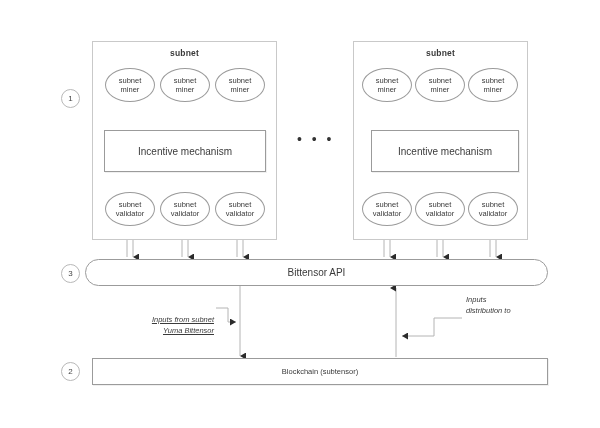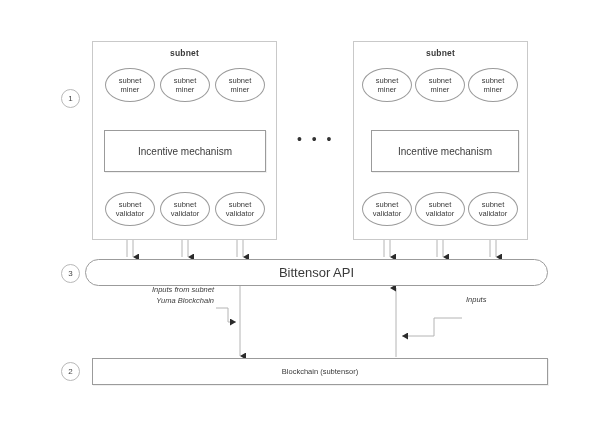--- a/index.html
+++ b/index.html
@@ -90,21 +90,21 @@
   
   .api-bar {
     position: absolute;
     border: 1px solid #9b9b9b;
     border-radius: 14px;
     background: #ffffff;
     box-sizing: border-box;
     display: flex;
     align-items: center;
     justify-content: center;
-    font-size: 13px;
+    font-size: 10px;
     color: #3a3a3a;
   }
 
   
   .chain-bar {
     position: absolute;
     border: 1px solid #9b9b9b;
     background: #ffffff;
     box-sizing: border-box;
     display: flex;
@@ -293,22 +293,23 @@
   </div>
 
   <div class="api-bar" style="left:85px; top:259px; width:463px; height:27px;">
     <span>Bittensor API</span>
   </div>
 
   <div class="chain-bar" style="left:92px; top:358px; width:456px; height:27px;">
     <span>Blockchain (subtensor)</span>
   </div>
 
-  <div class="annotation right-aligned" style="left:96px; top:284px; width:118px;">
+  <div class="annotation right-aligned" style="left:96px; top:314px; width:118px;text-decoration:underline;">
     <div>Inputs from subnet</div>
-    <div>Yuma Blockchain</div>
+    <div>Yuma Bittensor</div>
   </div>
 
   <div class="annotation" style="left:466px; top:294px; width:110px;">
     <div>Inputs</div>
+    <div>distribution to</div>
   </div>
 
 </div>
 
 </body></html>

